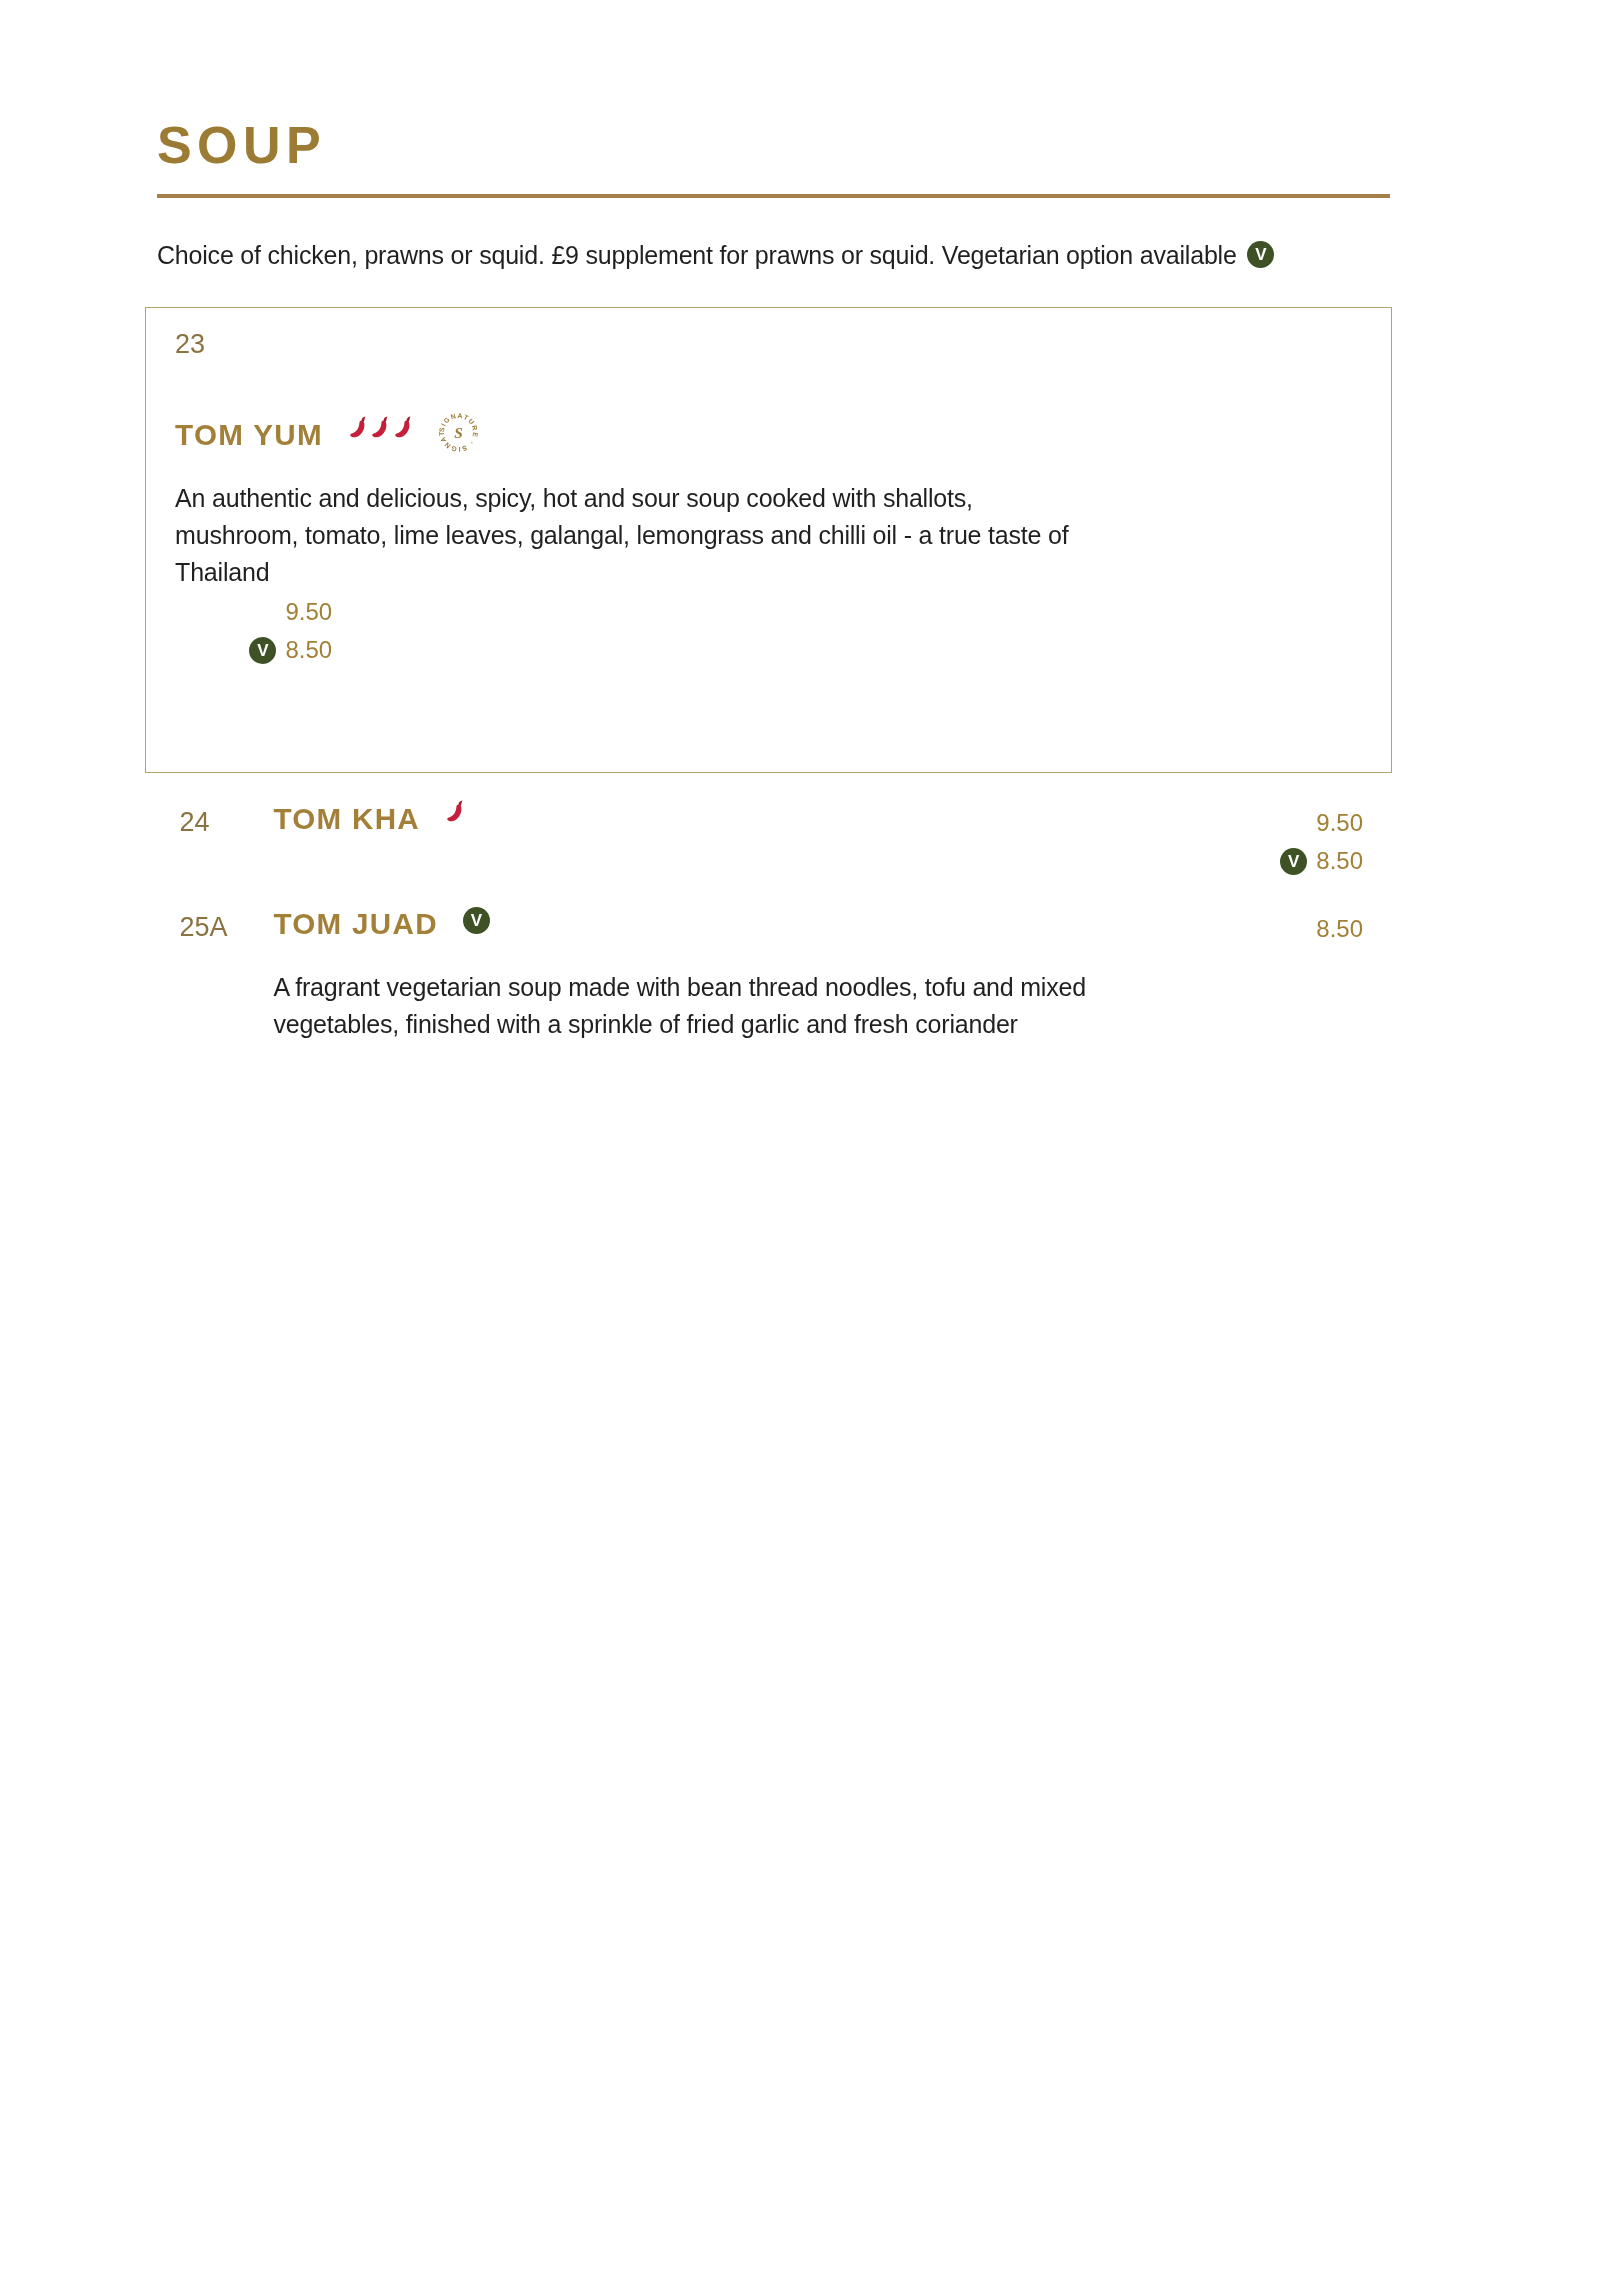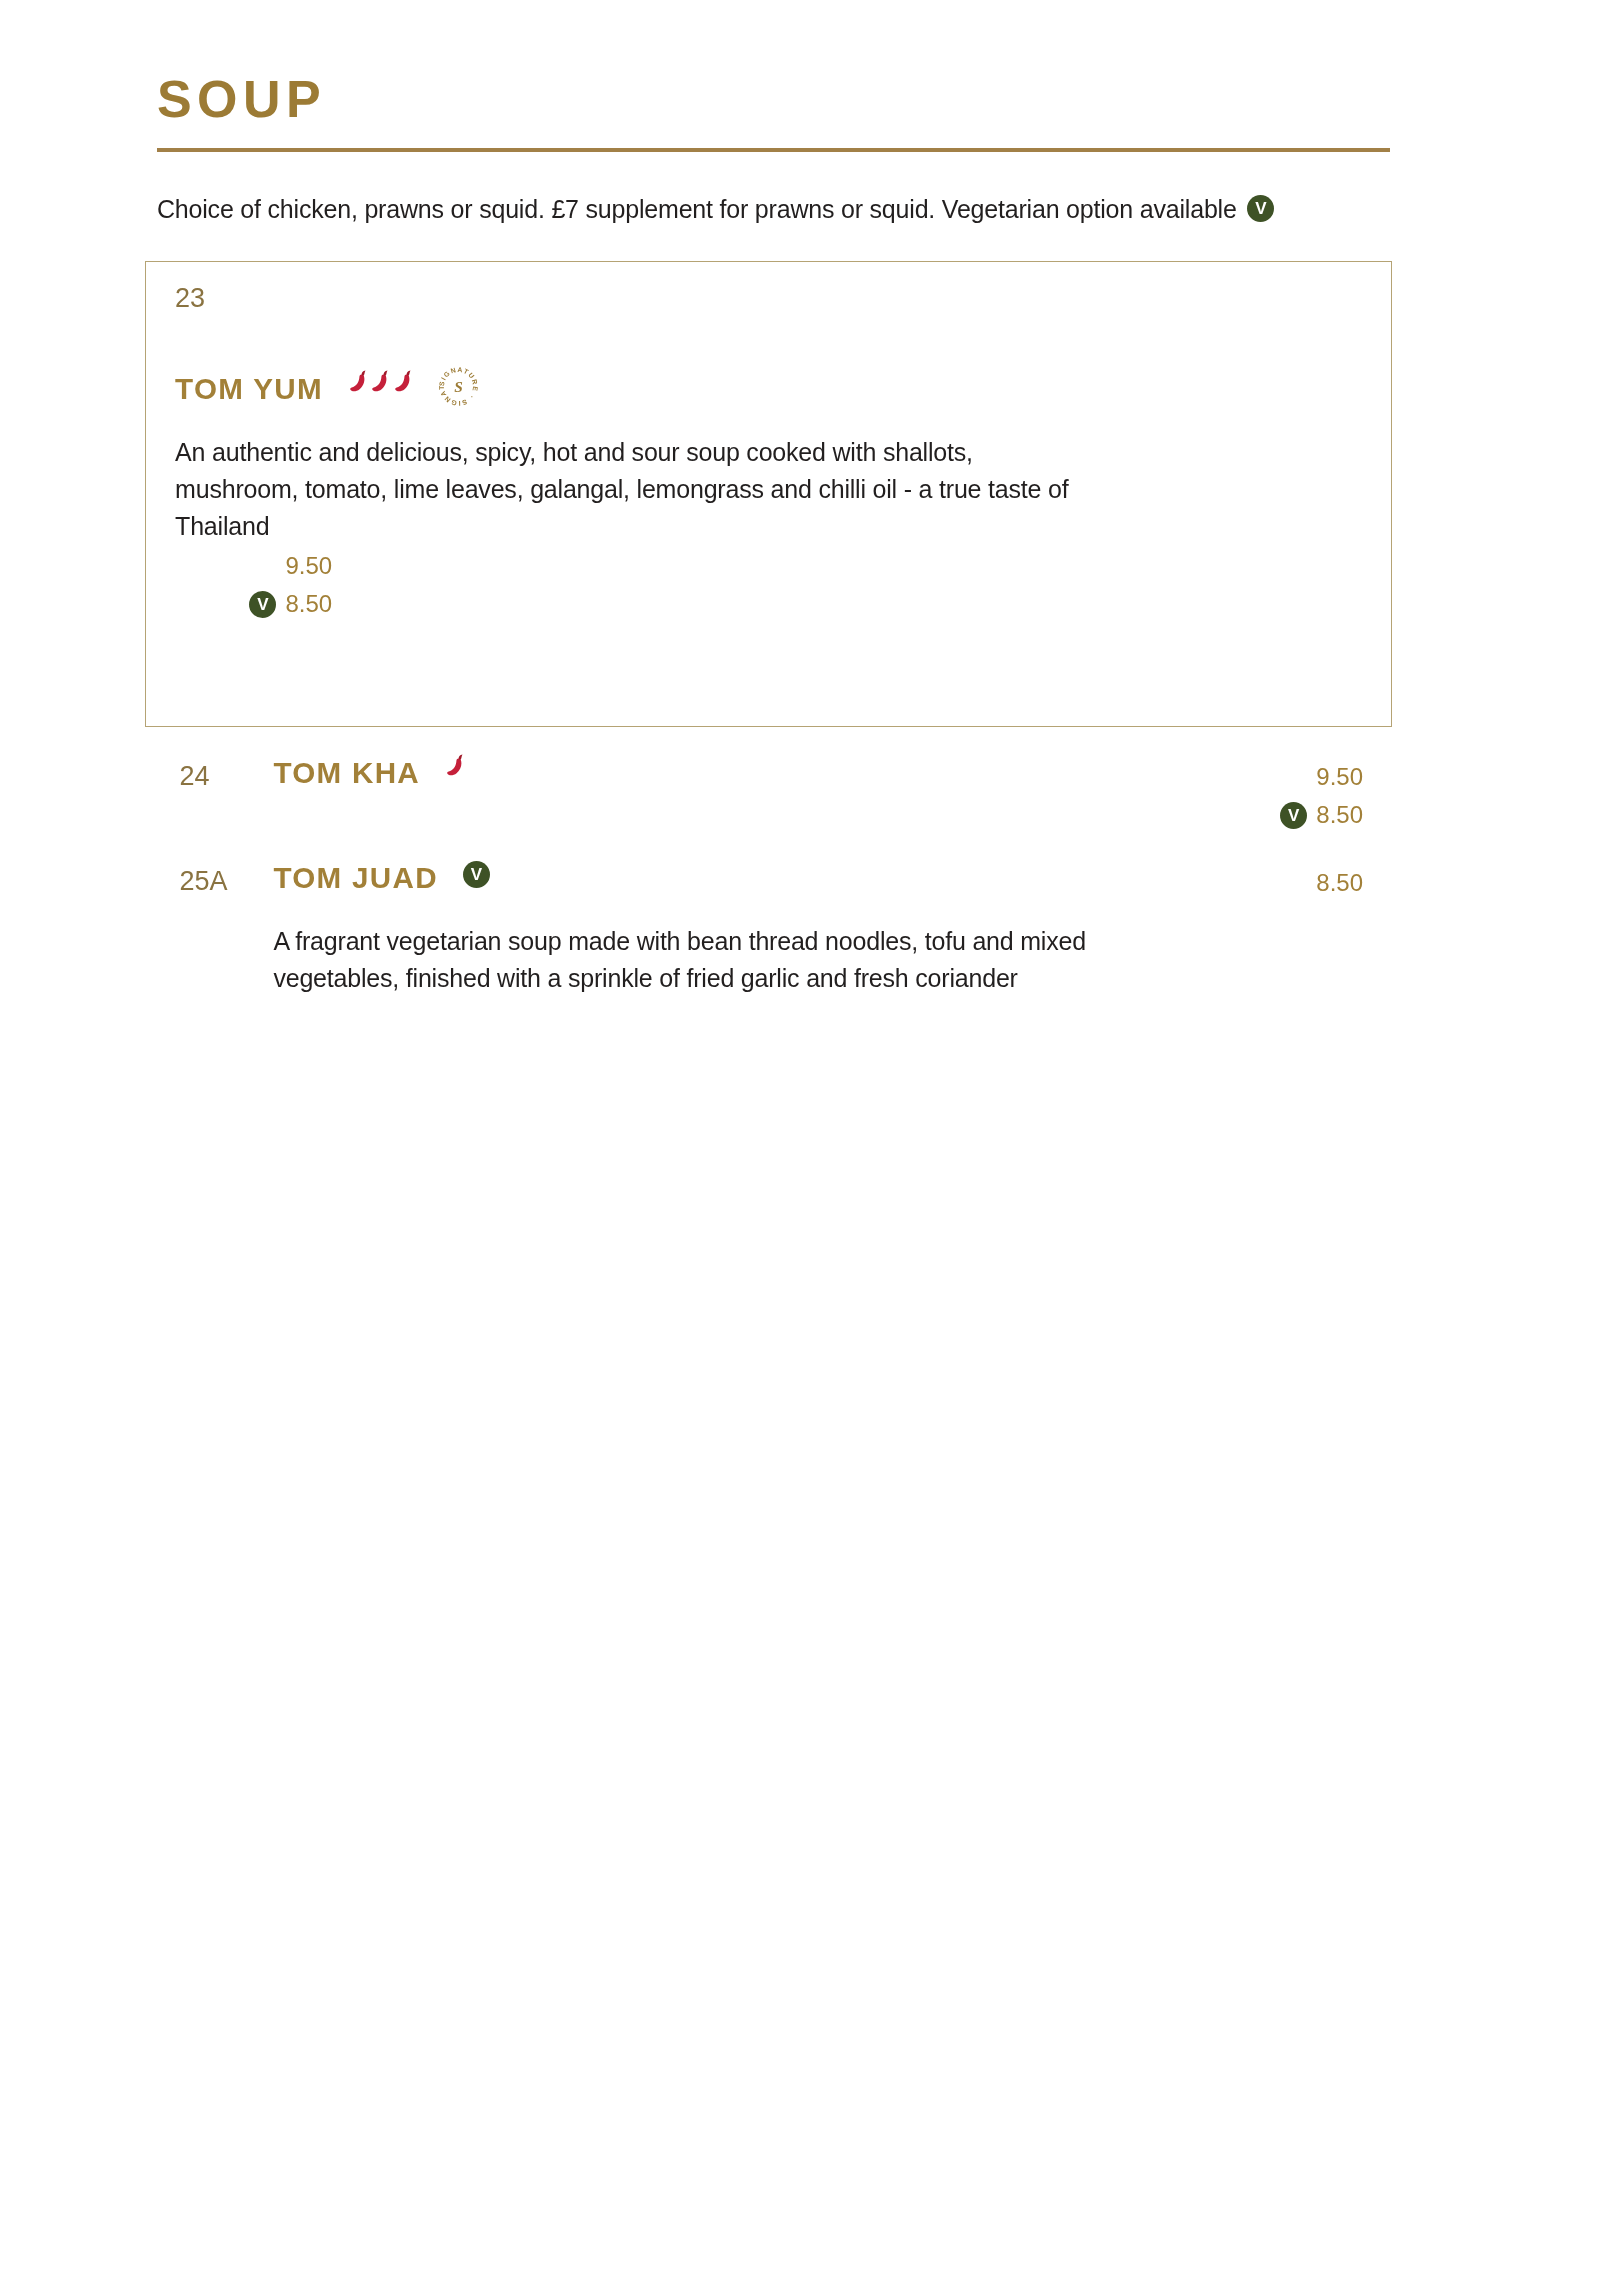--- a/index.html
+++ b/index.html
@@ -11,21 +11,21 @@
   }
   body {
     width: 1621px;
     height: 2293px;
     overflow: hidden;
     position: relative;
   }
   main {
     width: 1233px;
     margin-left: 157px;
-    padding-top: 73px;
+    padding-top: 119px;
   }
   h1.section-title {
     margin: 0 0 23px 0;
     font-size: 52px;
     line-height: 1;
     font-weight: 700;
     letter-spacing: 5.4px;
     color: #9C7B35;
   }
   .section-rule {
@@ -127,21 +127,21 @@
     line-height: 1;
   }
 </style>
 </head>
 <body>
 
 <main>
   <h1 class="section-title">SOUP</h1>
   <hr class="section-rule">
   <p class="intro">
-    <span>Choice of chicken, prawns or squid. £7 supplement for prawns or squid. Vegetarian option available</span>
+    <span>Choice of chicken, prawns or squid. £9 supplement for prawns or squid. Vegetarian option available</span>
     <span class="vbadge">V</span>
   </p>
   <section class="items" id="items">
   <article class="item boxed">
     <div class="num">23</div>
     <div class="body">
       <h2 class="name-row">
         <span class="name">TOM YUM</span>
         <span class="chilies">
               <svg class="chili" viewBox="0 0 24 30" width="20.6" height="26" aria-hidden="true">

